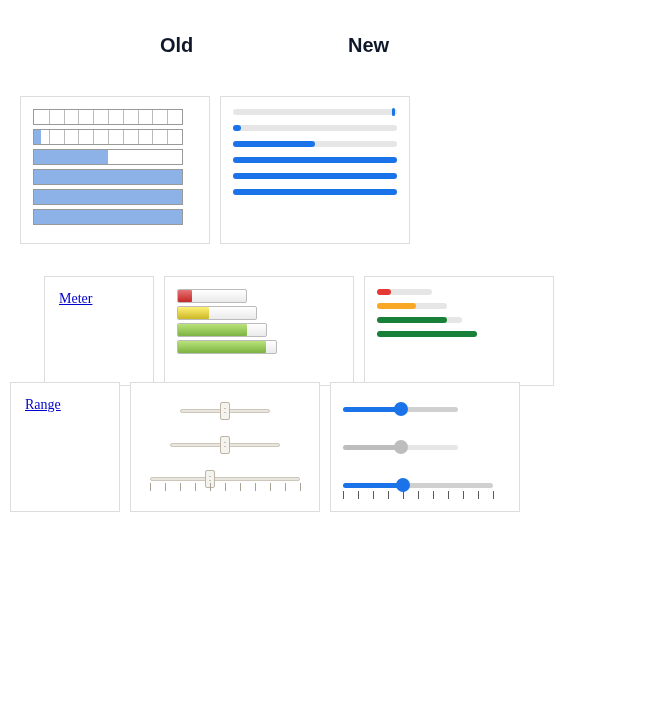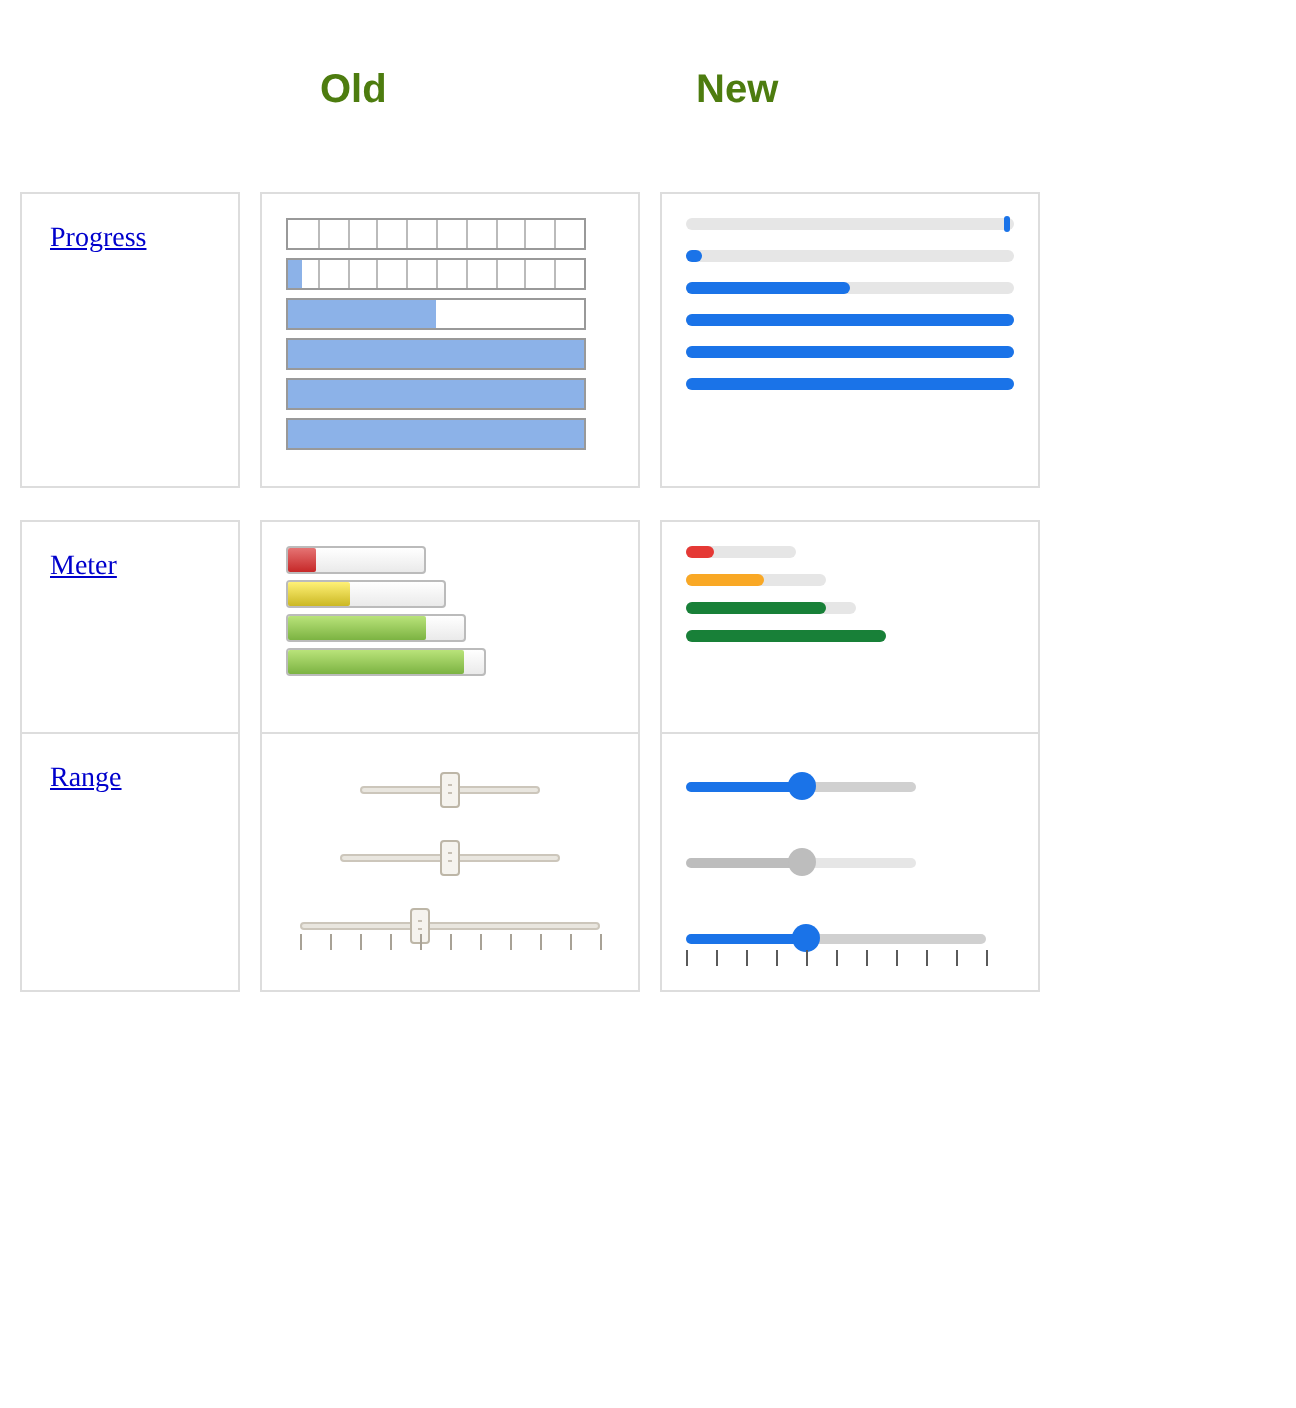--- a/index.html
+++ b/index.html
@@ -1,18 +1,18 @@
 <!DOCTYPE html>
 <html><head>
 <meta charset="utf-8">
 <style>
   html,body{margin:0;padding:0;background:#fff;font-family:Arial,Helvetica,sans-serif;font-size:13px;color:#222;}
   .page{width:648px;height:704px;position:relative;background:#fff;}
   .headers{position:absolute;top:34px;left:0;width:100%;}
-  .headers span{position:absolute;font-size:20px;font-weight:700;color:#4d7c0f;}
+  .headers span{position:absolute;font-size:20px;font-weight:700;color:#0f172a;}
   .headers .h-old{left:160px;}
   .headers .h-new{left:348px;}
   .row{position:absolute;left:10px;right:0;display:flex;}
   .cell{border:1px solid #ddd;background:#fff;box-sizing:border-box;}
   .cell.label{width:110px;padding:14px 12px 0 14px;}
   .cell.label a{color:#0000cc;text-decoration:underline;font-family:"Times New Roman",serif;font-size:14px;}
   .cell.old,.cell.new{width:190px;margin-left:10px;padding:12px;}
   
   .row.r1{top:96px;}
   .row.r1 .cell{height:148px;}
@@ -21,34 +21,34 @@
   .op-row{height:16px;border:1px solid #999;margin-bottom:4px;position:relative;box-sizing:border-box;}
   .op-row .ticks{position:absolute;inset:0;}
   .op-row .ticks i{position:absolute;top:0;bottom:0;width:0;border-left:1px solid #bbb;}
   .op-row .fill{position:absolute;left:0;top:0;bottom:0;background:#8cb2e8;}
   
   .np-row{height:6px;border-radius:3px;background:#e6e6e6;margin-bottom:10px;position:relative;}
   .np-row .np-fill{position:absolute;left:0;top:0;bottom:0;border-radius:3px;background:#1a73e8;}
   .np-row.indet{background:#e6e6e6;}
   .np-row.indet::before{content:"";position:absolute;right:2px;top:-1px;bottom:-1px;width:3px;background:#1a73e8;border-radius:2px;}
   
-  .row.r2{top:260px;}
+  .row.r2{top:276px;margin-left:34px;}
   .row.r2 .cell{height:110px;}
   .om-row{height:14px;margin-bottom:3px;position:relative;border:1px solid #bbb;background:linear-gradient(#fff,#eaeaea);border-radius:2px;box-sizing:border-box;}
   .om-row .omf{position:absolute;left:0;top:0;bottom:0;border-radius:1px;}
   .omf.red{background:linear-gradient(#e57373,#c62828);}
   .omf.yel{background:linear-gradient(#fff176,#cbb824);}
   .omf.grn{background:linear-gradient(#b9e37a,#7cb342);}
   .nm-row{height:6px;border-radius:3px;background:#e6e6e6;margin-bottom:8px;position:relative;}
   .nm-row .nmf{position:absolute;left:0;top:0;bottom:0;border-radius:3px;}
   .nmf.red{background:#e53935;}
   .nmf.yel{background:#f9a825;}
   .nmf.grn{background:#188038;}
   
-  .row.r3{top:366px;}
+  .row.r3{top:382px;}
   .row.r3 .cell{height:130px;}
   .or-row{position:relative;height:30px;}
   .or-track{position:absolute;top:14px;height:4px;background:#e9e6df;border:1px solid #ccc6bb;border-radius:2px;box-sizing:border-box;}
   .or-thumb{position:absolute;top:7px;width:10px;height:18px;background:#f5f3ee;border:1px solid #bdb6a7;border-radius:2px;box-sizing:border-box;}
   .or-thumb::before,.or-thumb::after{content:"";position:absolute;left:3px;right:3px;top:5px;height:1px;background:#c6bfb3;}
   .or-thumb::after{top:9px;}
   .or-ticks{position:absolute;top:20px;left:0;height:8px;}
   .or-ticks i{position:absolute;top:0;width:0;height:8px;border-left:1px solid #a8a296;}
   .nr-row{position:relative;height:30px;}
   .nr-track{position:absolute;top:12px;height:5px;border-radius:3px;}
@@ -71,23 +71,20 @@
 <body>
 
 <div class="page">
 
   <div class="headers">
     <span class="h-old">Old</span>
     <span class="h-new">New</span>
   </div>
 
   <div class="row r1">
-    <div class="cell label">
-      <a href="#">Progress</a>
-    </div>
     <div class="cell old">
       <div class="old-prog" data-for="old-progress">
           <div class="op-row">
             <span class="ticks">
               <i style="left: 10%;"></i>
               <i style="left: 20%;"></i>
               <i style="left: 30%;"></i>
               <i style="left: 40%;"></i>
               <i style="left: 50%;"></i>
               <i style="left: 60%;"></i>

